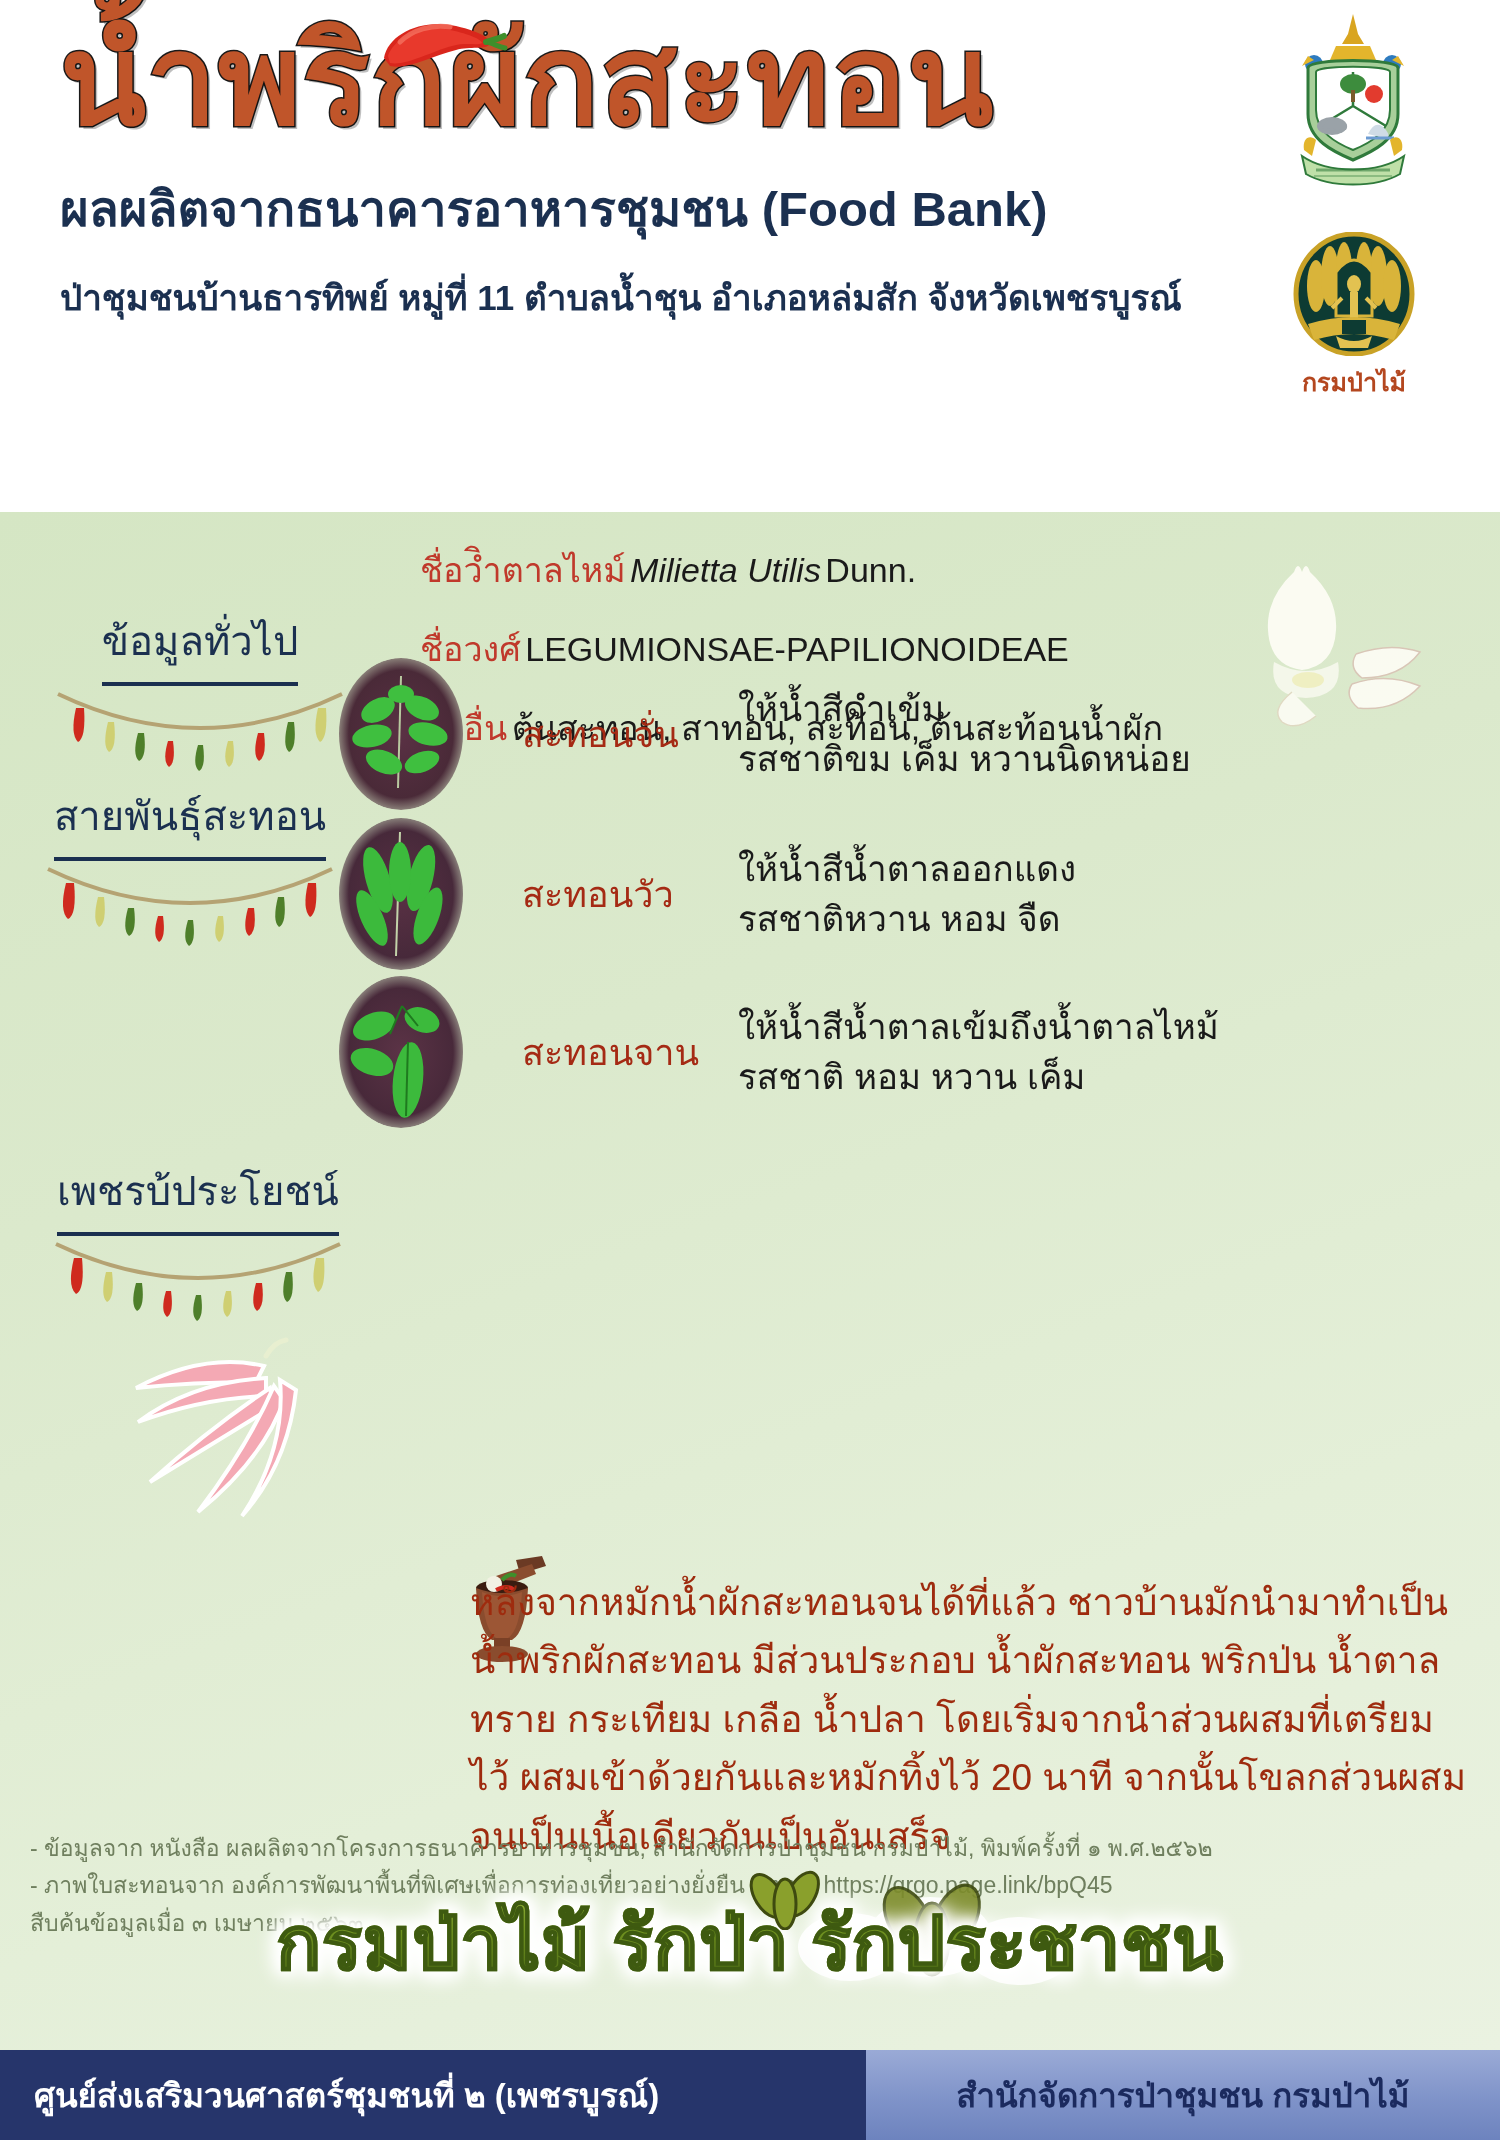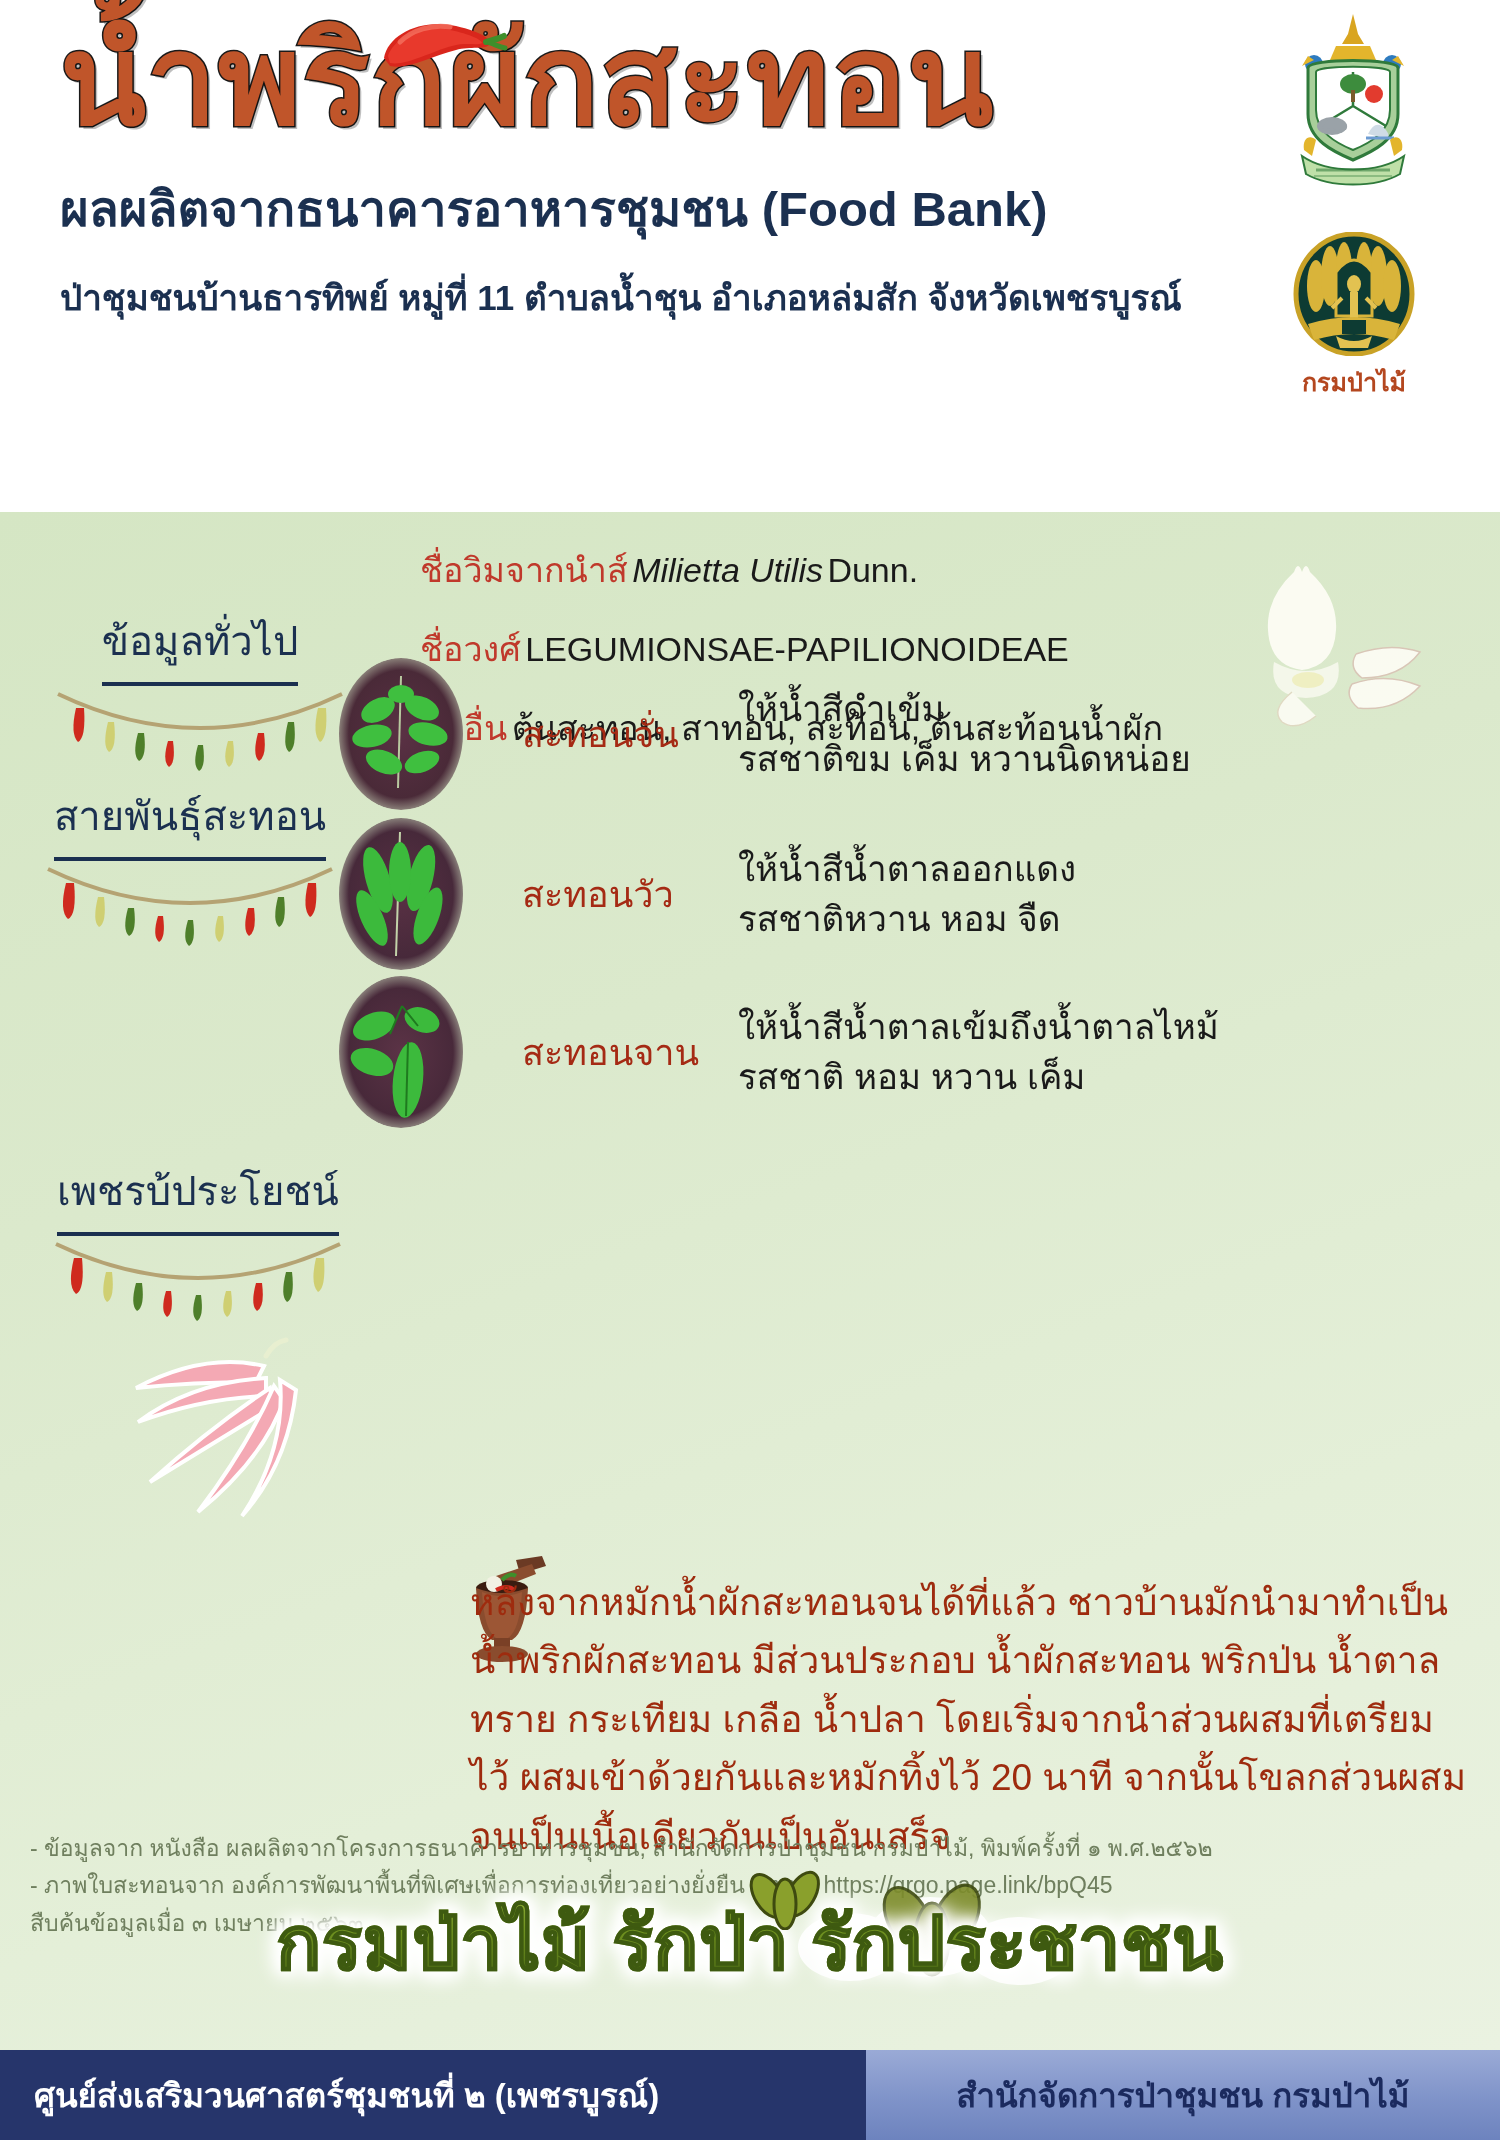--- a/index.html
+++ b/index.html
@@ -251,21 +251,21 @@
         <path d="M148 57 q-6 20 1 26 q7 -4 4 -26z" fill="#4e7f2a"></path>
         <path d="M178 53 q-6 20 1 26 q7 -4 4 -26z" fill="#cfcf72"></path>
         <path d="M208 45 q-6 22 1 28 q8 -4 5 -28z" fill="#cf2a1e"></path>
         <path d="M238 34 q-6 24 1 30 q8 -4 5 -30z" fill="#4e7f2a"></path>
         <path d="M268 20 q-6 26 2 34 q8 -4 6 -34z" fill="#cfcf72"></path>
       </g>
     </svg>
   </div>
 
   <div class="info-line" style="left:420px; top:31px;">
-    <span class="info-key">ชื่อวิมจากนำส์</span>
+    <span class="info-key">ชื่อวิำตาลไหม์</span>
     <span class="info-val ital">Milietta Utilis</span>
     <span class="info-val">Dunn.</span>
   </div>
   <div class="info-line" style="left:420px; top:110px;">
     <span class="info-key">ชื่อวงศ์</span>
     <span class="info-val">LEGUMIONSAE-PAPILIONOIDEAE</span>
   </div>
   <div class="info-line" style="left:420px; top:189px;">
     <span class="info-key">ชื่ออื่น</span>
     <span class="info-val">ต้นสะทอน, สาทอน, สะท้อน, ต้นสะท้อนน้ำผัก</span>

